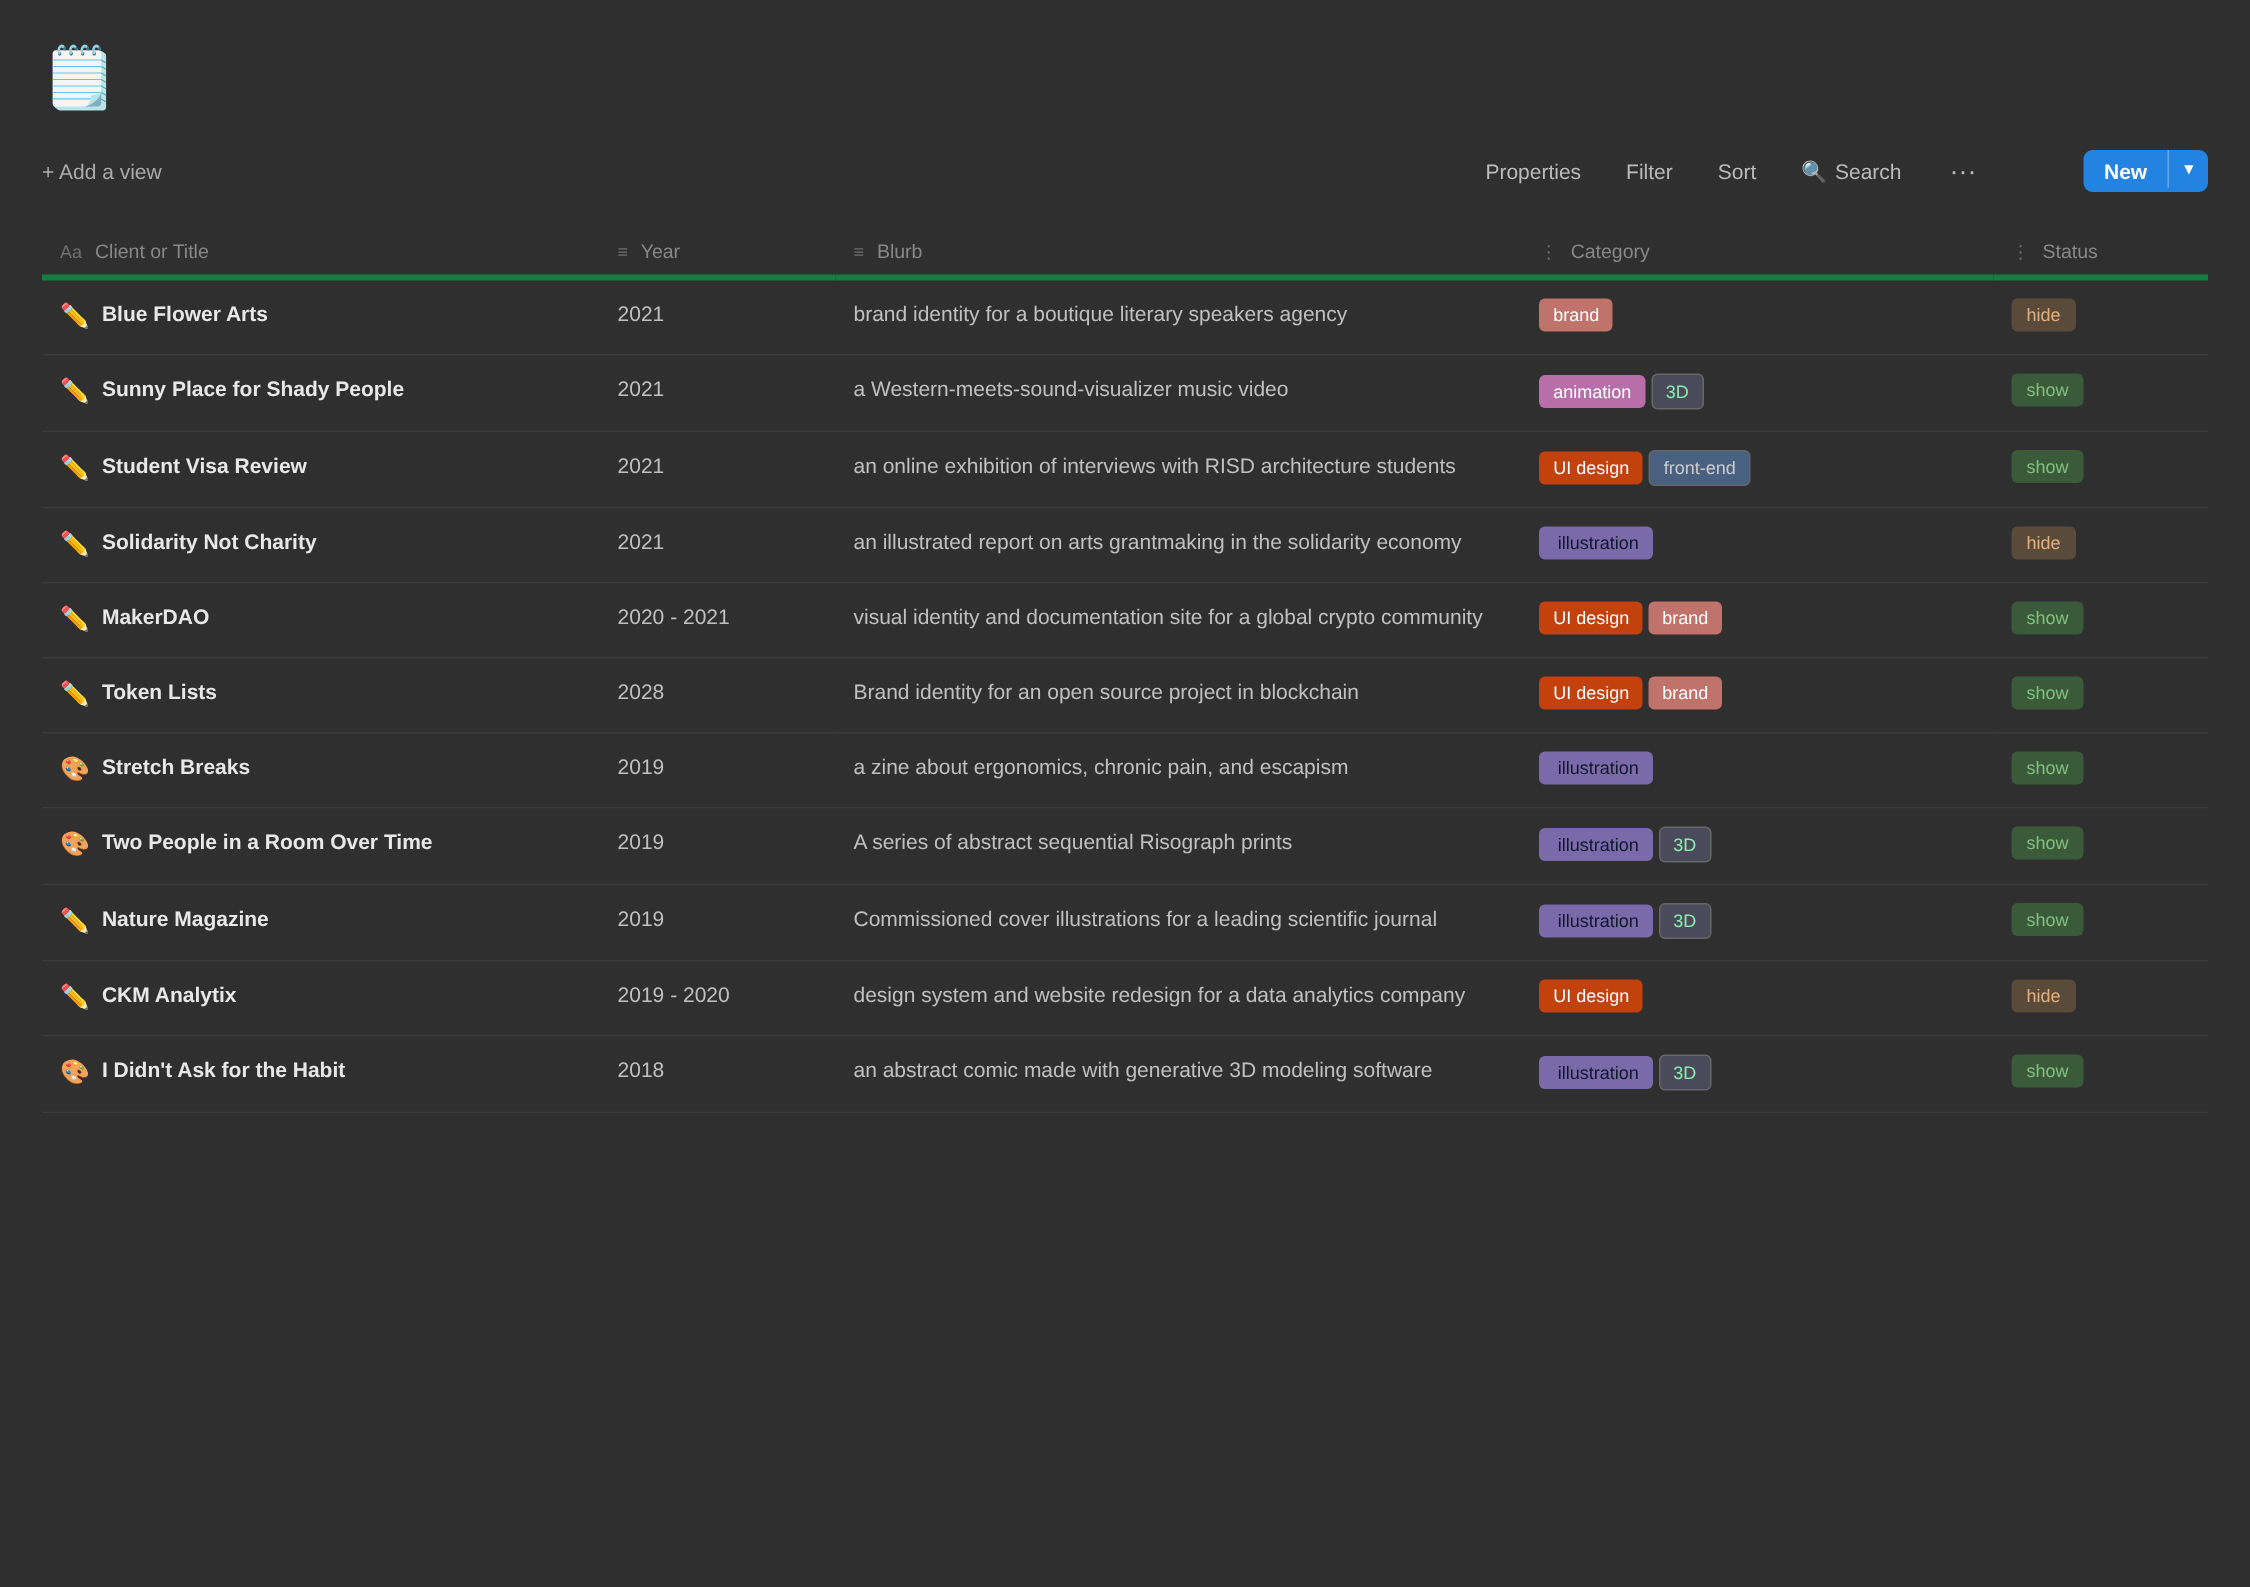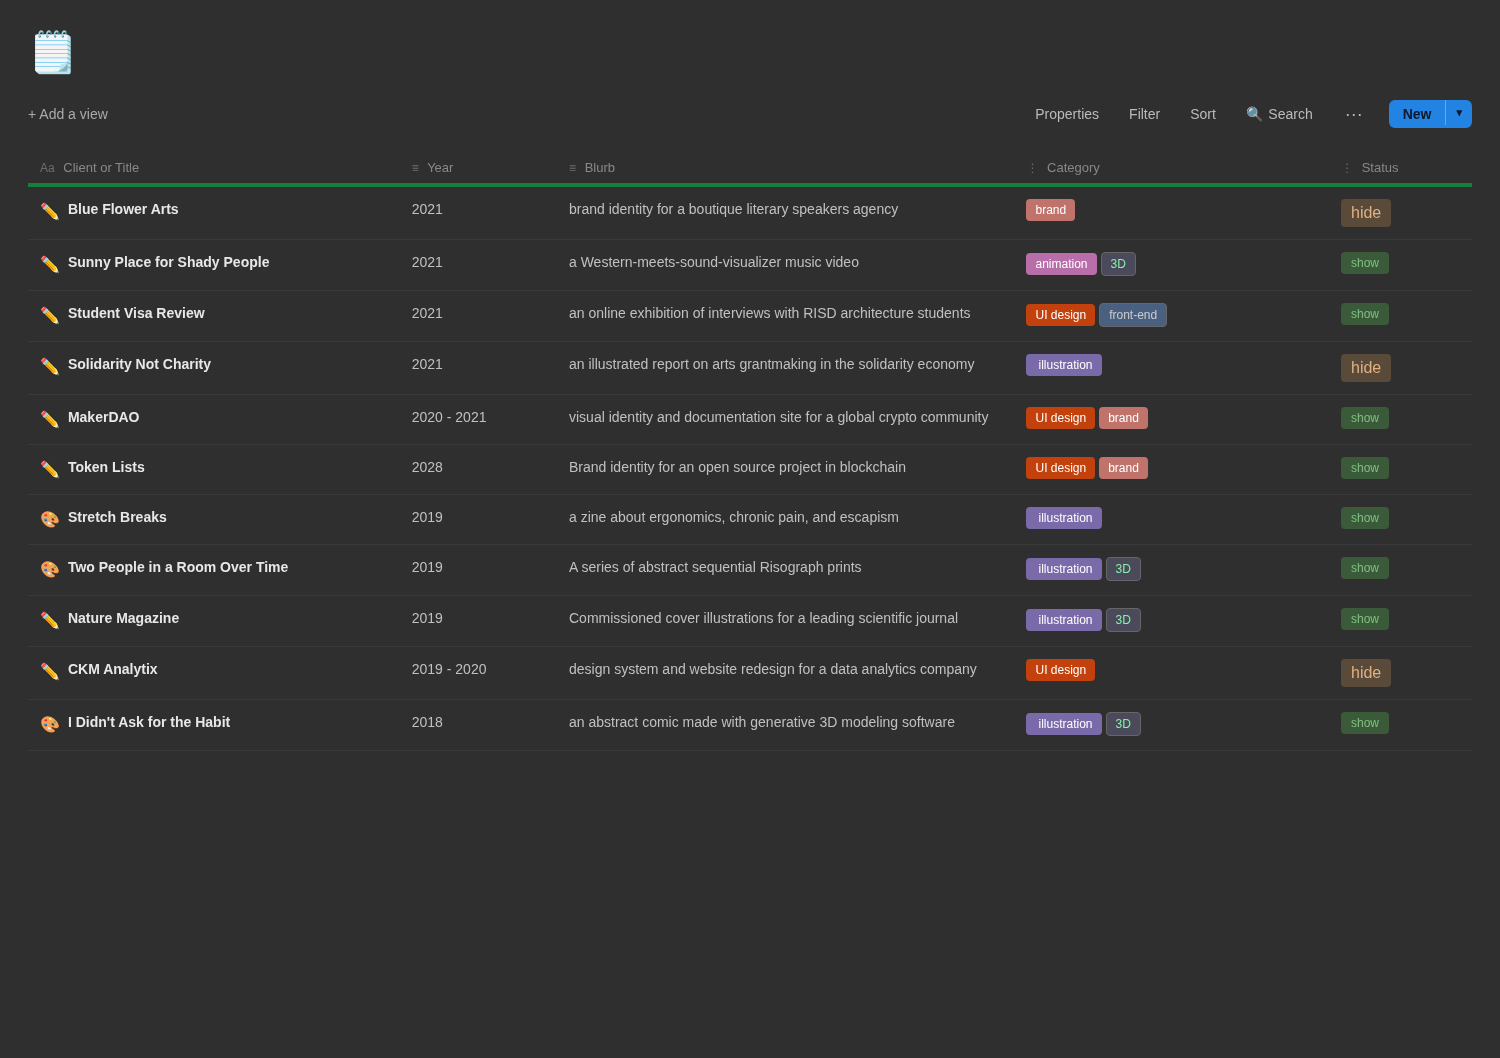--- a/index.html
+++ b/index.html
@@ -89,26 +89,27 @@
       padding: 2px 8px;
       border-radius: 4px;
     }
 
     .new-btn {
       display: flex;
       align-items: flex-start;
       gap: 0;
       background: #2383e2;
       border: none;
-      color: #0f172a;
+      color: #ffffff;
       font-size: 14px;
       font-weight: 600;
       cursor: pointer;
       border-radius: 6px;
       overflow: hidden;
+      margin-left: 45px;
     }
 
     .new-btn-label {
       padding: 6px 14px;
     }
 
     .new-btn-arrow {
       padding: 6px 10px;
       border-left: 1px solid rgba(255,255,255,0.3);
       font-size: 11px;
@@ -198,27 +199,27 @@
       margin-right: 4px;
       margin-bottom: 2px;
       text-align: right;
     }
 
     .tag-brand { background: #c0736a; color: #fff; }
     .tag-animation { background: #b86ea8; color: #fff; }
     .tag-3d { background: #4a4a5a; color: #86efac; border: 1px solid #666; }
     .tag-uidesign { background: #c2410c; color: #fff; }
     .tag-frontend { background: #4a6080; color: #ccc; border: 1px solid #666; }
-    .tag-illustration { background: #7a6aaa; color: #ffffff; padding-left: 12px; }
+    .tag-illustration { background: #7a6aaa; color: #0f172a; padding-left: 12px; }
 
     .status-hide {
       display: inline-block;
       padding: 2px 10px;
       border-radius: 4px;
-      font-size: 16px;
+      font-size: 12px;
       font-weight: 500;
       background: #5a4a3a;
       color: #e0b080;
     }
 
     .status-show {
       display: inline-block;
       padding: 2px 10px;
       border-radius: 4px;
       font-size: 12px;

